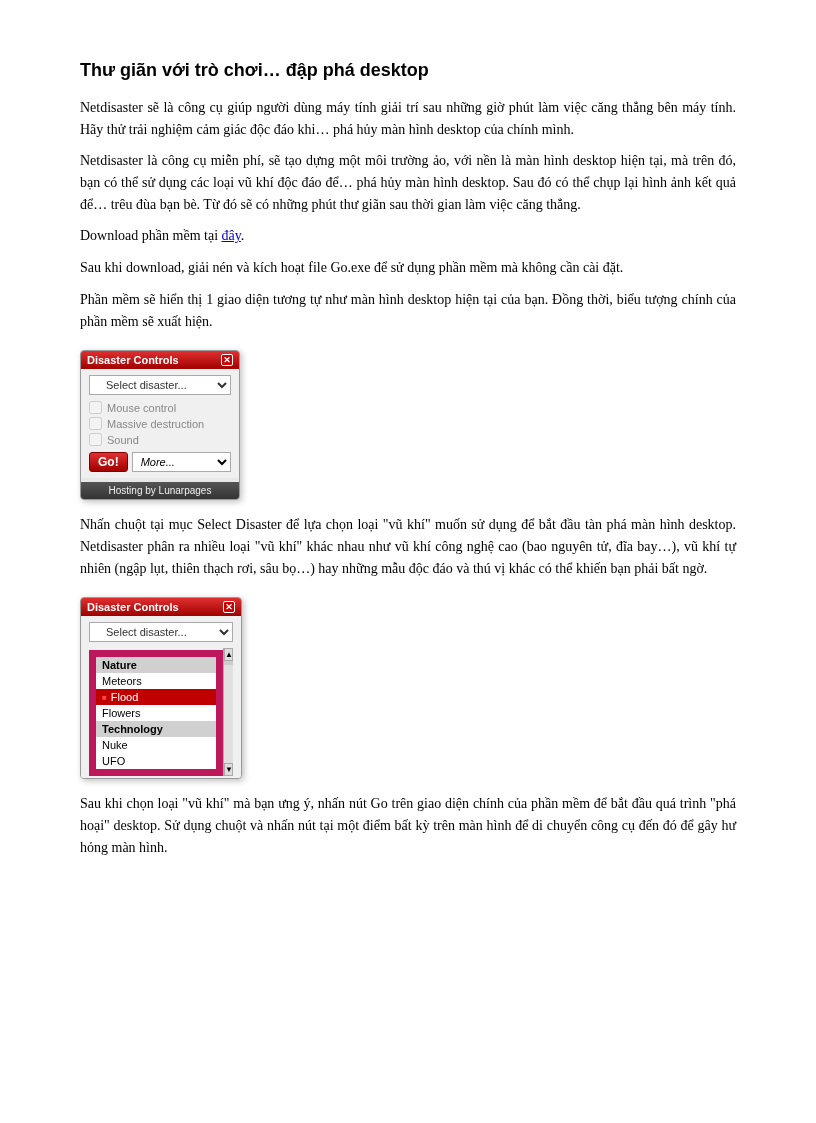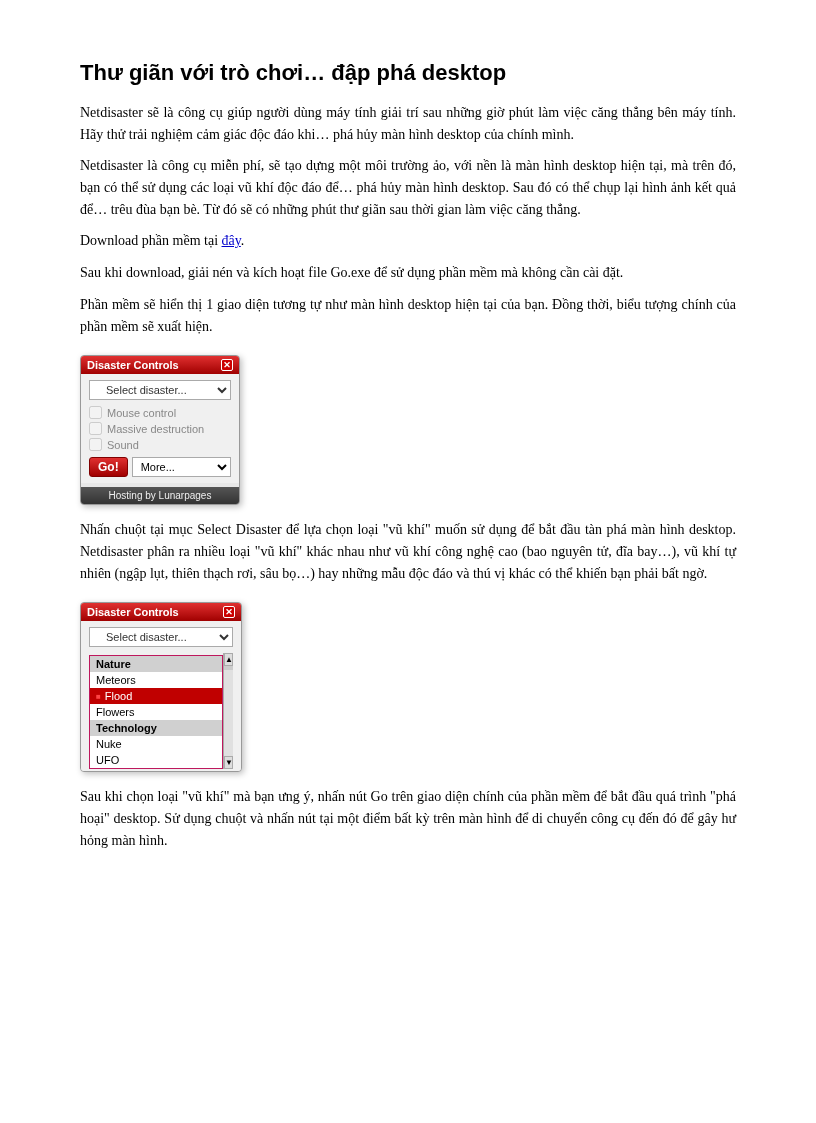--- a/index.html
+++ b/index.html
@@ -6,21 +6,21 @@
     body {
       font-family: Times New Roman, serif;
       font-size: 14px;
       background: #fff;
       color: #000;
       width: 816px;
       min-height: 1123px;
       padding: 60px 80px;
     }
     h1 {
-      font-size: 22px;
+      font-size: 18px;
       font-weight: bold;
       margin-bottom: 16px;
       font-family: Arial, sans-serif;
     }
     p {
       margin-bottom: 10px;
       line-height: 1.55;
       text-align: justify;
     }
     a { color: #0000cc; }
@@ -100,20 +100,21 @@
       padding: 2px 8px;
       border-radius: 3px;
       cursor: pointer;
     }
     .more-select {
       font-size: 11px;
       padding: 2px 4px;
       border: 1px solid #aaa;
       background: #fff;
       flex: 1;
+      font-style: italic;
     }
     .widget-footer {
       background: linear-gradient(to bottom, #555, #333);
       color: #eee;
       font-size: 10px;
       text-align: center;
       padding: 3px 12px;
       margin-top: 4px;
     }
 
@@ -127,21 +128,21 @@
       overflow: hidden;
       font-family: Arial, Helvetica, sans-serif;
       font-size: 11px;
     }
     .widget2-body {
       padding: 6px 8px 2px 8px;
       background: #f0f0f0;
     }
     .dropdown-list {
       background: #fff;
-      border: 1px solid #be185d;
+      border: 7px solid #be185d;
       margin-top: 2px;
       font-size: 11px;
       overflow: hidden;
     }
     .dropdown-list .list-header {
       background: #d0d0d0;
       font-weight: bold;
       padding: 2px 6px;
       color: #000;
     }

